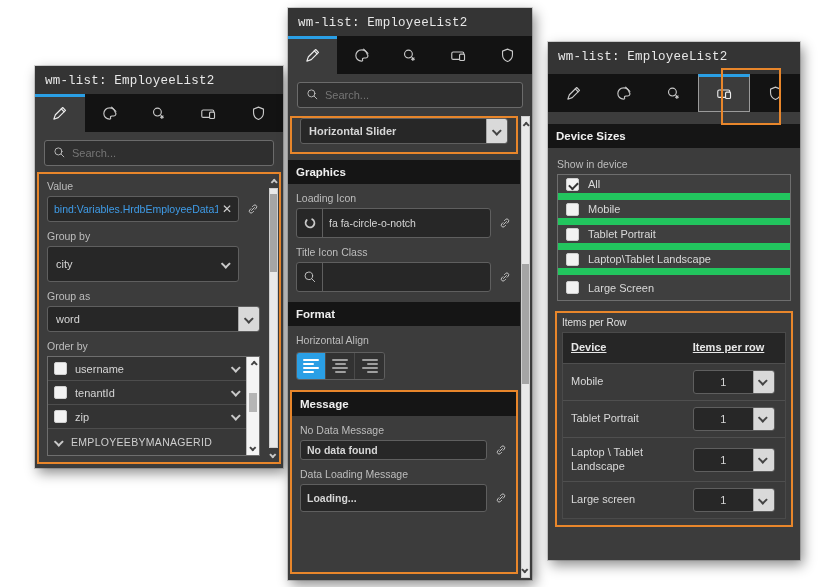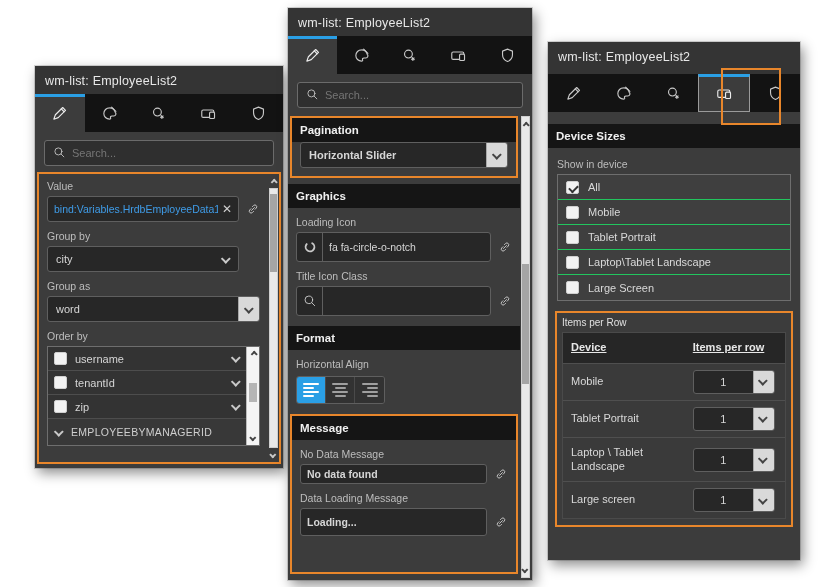--- a/index.html
+++ b/index.html
@@ -4,21 +4,21 @@
 <style>
   * { margin:0; padding:0; box-sizing:border-box; }
   html,body { width:820px; height:587px; background:#ffffff; font-family:"Liberation Sans", sans-serif; overflow:hidden; }
   .stage { position:relative; width:820px; height:587px; }
 
   .panel {
     position:absolute; background:#3c3c3c; color:#d8d8d8;
     box-shadow:3px 5px 12px rgba(0,0,0,.45), 0 0 0 1px rgba(0,0,0,.15);
     display:flex; flex-direction:column; font-size:11px;
   }
-  .titlebar { background:#343434; padding:8px 10px 6px 10px; font-size:12.5px; color:#e8e8e8; letter-spacing:.2px; flex:0 0 auto; }
+  .titlebar { background:#343434; padding:8px 10px 6px 10px; font-size:12.5px; color:#e8e8e8; letter-spacing:.2px; flex:0 0 auto;font-family:Liberation Mono, monospace; }
   .tabbar { display:flex; background:#131313; height:38px; flex:0 0 auto; }
   .tab { flex:1 1 0; display:flex; align-items:center; justify-content:center; border-top:3px solid transparent; color:#b9b9b9; cursor:pointer; position:relative; }
   .tab.active { background:#3c3c3c; border-top-color:#2a9fe5; color:#efefef; }
   .tab.active-outline { background:#3c3c3c; border:1px solid #9a9a9a; border-top:3px solid #2a9fe5; color:#efefef; }
   .tab svg { width:17px; height:17px; }
 
   .searchrow { padding:8px 9px 6px 9px; flex:0 0 auto; }
   .searchbox { display:flex; align-items:center; gap:6px; border:1px solid #6b6b6b; border-radius:3px; background:#2f2f2f; height:26px; padding:0 8px; }
   .searchbox input { flex:1; background:transparent; border:none; outline:none; color:#bdbdbd; font-size:11px; font-family:"Liberation Sans", sans-serif; }
   .searchbox svg { width:13px; height:13px; flex:0 0 auto; }
@@ -31,21 +31,21 @@
   .inputy { display:flex; align-items:center; background:#272727; border:1px solid #5f5f5f; border-radius:3px; height:26px; padding:0 6px; gap:4px; }
   .inputy input { flex:1; min-width:0; background:transparent; border:none; outline:none; color:#d6d6d6; font-size:10.5px; font-family:"Liberation Sans", sans-serif; }
   .inputy input.bindval { color:#3f9ce8; }
   .clear-x { color:#cfcfcf; font-size:12px; cursor:pointer; flex:0 0 auto; }
 
   .row-with-link { display:flex; align-items:center; gap:7px; }
   .row-with-link .inputy { flex:1; }
   .link-icon { flex:0 0 auto; display:flex; }
   .link-icon svg { width:14px; height:14px; }
 
-  .selectA { display:flex; align-items:center; justify-content:space-between; background:#272727; border:1px solid #5f5f5f; border-radius:3px; height:26px; padding:0 8px; color:#d6d6d6; cursor:pointer;gap:36px; }
+  .selectA { display:flex; align-items:center; justify-content:space-between; background:#272727; border:1px solid #5f5f5f; border-radius:3px; height:36px; padding:0 8px; color:#d6d6d6; cursor:pointer;gap:36px; }
   .selectB { display:flex; align-items:stretch; background:#272727; border:1px solid #5f5f5f; border-radius:3px; height:26px; overflow:hidden; cursor:pointer; }
   .selectB .val { flex:1; display:flex; align-items:center; padding:0 8px; color:#d6d6d6; }
   .selectB .btn { flex:0 0 21px; background:#d9d9d9; border-left:1px solid #a8a8a8; display:flex; align-items:center; justify-content:center; }
 
   .chev { display:inline-block; width:7px; height:7px; border-left:2px solid #c9c9c9; border-bottom:2px solid #c9c9c9; transform:rotate(-45deg) translateY(-1px); }
   .chev.dark { border-color:#444; }
   .chev.up { transform:rotate(135deg) translateY(-1px); }
 
   .checkbox { width:13px; height:13px; background:#f2f2f2; border:1px solid #cfcfcf; border-radius:2px; flex:0 0 auto; position:relative; cursor:pointer; }
   .checkbox.checked::after { content:""; position:absolute; left:2px; top:3px; width:7px; height:4px; border-left:2px solid #333; border-bottom:2px solid #333; transform:rotate(-45deg); }
@@ -83,21 +83,21 @@
   .halign-btn.active i { background:#fff; }
   .hb-l1 { width:16px; } .hb-l2 { width:11px; } .hb-l3 { width:16px; } .hb-l4 { width:11px; }
   .halign-btn.center { align-items:center; } .halign-btn.right { align-items:flex-end; }
   .prefix-cell { flex:0 0 26px; align-self:stretch; display:flex; align-items:center; justify-content:center; border-right:1px solid #5f5f5f; margin:0 2px 0 -6px; }
   .prefix-cell svg { width:14px; height:14px; }
 
   
   #panel3 { left:548px; top:42px; width:252px; height:518px; }
   #panel3 .pad { padding:0 9px; }
   .device-list { border:1px solid #6e6e6e; margin-top:4px; }
-  .device-row { display:flex; align-items:center; gap:9px; height:25px; padding:0 8px; border-bottom:1px solid #22c55e; background:#3f3f3f; color:#d9d9d9; }
+  .device-row { display:flex; align-items:center; gap:9px; height:25px; padding:0 8px; border-bottom:7px solid #22c55e; background:#3f3f3f; color:#d9d9d9; }
   .device-row:last-child { border-bottom:none; }
   .ipr-section { margin:10px 7px 0 7px; padding:4px 5px 6px 5px; }
   .ipr-table { margin-top:4px; border:1px solid #4a4a4a; }
   .ipr-head { display:flex; background:#262626; color:#e8e8e8; font-weight:bold;text-decoration:underline; }
   .ipr-head .c1 { flex:1.25; padding:8px 8px; }
   .ipr-head .c2 { flex:1; padding:8px 6px; line-height:1.25; }
   .ipr-row { display:flex; align-items:center; border-top:1px solid #4f4f4f; background:#3a3a3a; color:#d9d9d9; }
   .ipr-row .c1 { flex:1.25; padding:8px 8px; line-height:1.25; }
   .ipr-row .c2 { flex:1; padding:6px 6px; }
   .ipr-row .selectB { height:24px; width:82px; }
@@ -273,21 +273,20 @@
         <span><svg viewBox="0 0 24 24">
               <circle cx="10" cy="10" r="6.5"></circle>
               <path d="M15 15l5 5"></path>
             </svg></span>
         <input placeholder="Search..." style="">
       </div>
     </div>
     <div class="body">
       <div class="cols">
         <div class="orange-box" style="margin:2px 2px 6px 2px">
-          <div class="sectionbar">Pagination</div>
           <div class="pad" style="padding-bottom:8px">
             <div class="selectB">
               <span class="val" style="font-weight:bold">Horizontal Slider</span>
               <span class="btn">
                   <span class="chev dark"></span>
                 </span>
             </div>
           </div>
         </div>
         <div class="sectionbar">Graphics</div>

